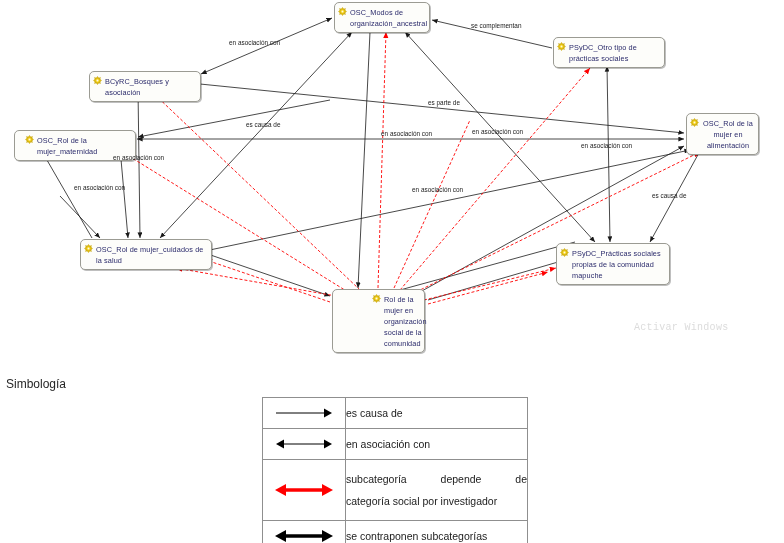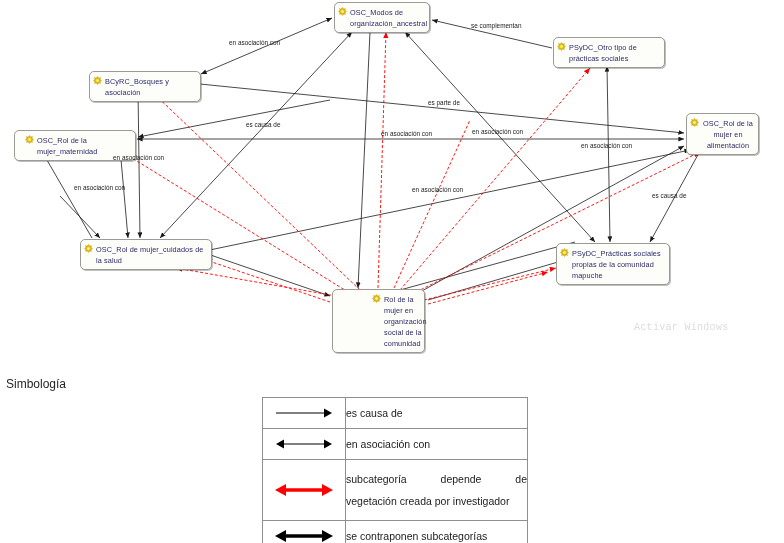--- a/index.html
+++ b/index.html
@@ -298,21 +298,21 @@
       <tr>
         <td class="arrow-cell" rowspan="1" style="height: 60px;">
           <svg class="arrow-svg" width="60" height="14" viewBox="0 0 60 14">
             <line x1="10" y1="7" x2="50" y2="7" stroke="#ff0000" stroke-width="3.4"></line>
             <path d="M12,1 L1,7 L12,13 Z" fill="#ff0000"></path>
             <path d="M48,1 L59,7 L48,13 Z" fill="#ff0000"></path>
           </svg>
         </td>
         <td class="text-cell" style="height: 60px;">
           <span class="justified">subcategoría depende de</span>
-          <span class="plain">vegetación creada por investigador</span>
+          <span class="plain">categoría social por investigador</span>
         </td>
       </tr>
       <tr>
         <td class="arrow-cell">
           <svg class="arrow-svg" width="60" height="14" viewBox="0 0 60 14">
             <line x1="10" y1="7" x2="50" y2="7" stroke="#000000" stroke-width="3.4"></line>
             <path d="M12,1 L1,7 L12,13 Z" fill="#000000"></path>
             <path d="M48,1 L59,7 L48,13 Z" fill="#000000"></path>
           </svg>
         </td>

